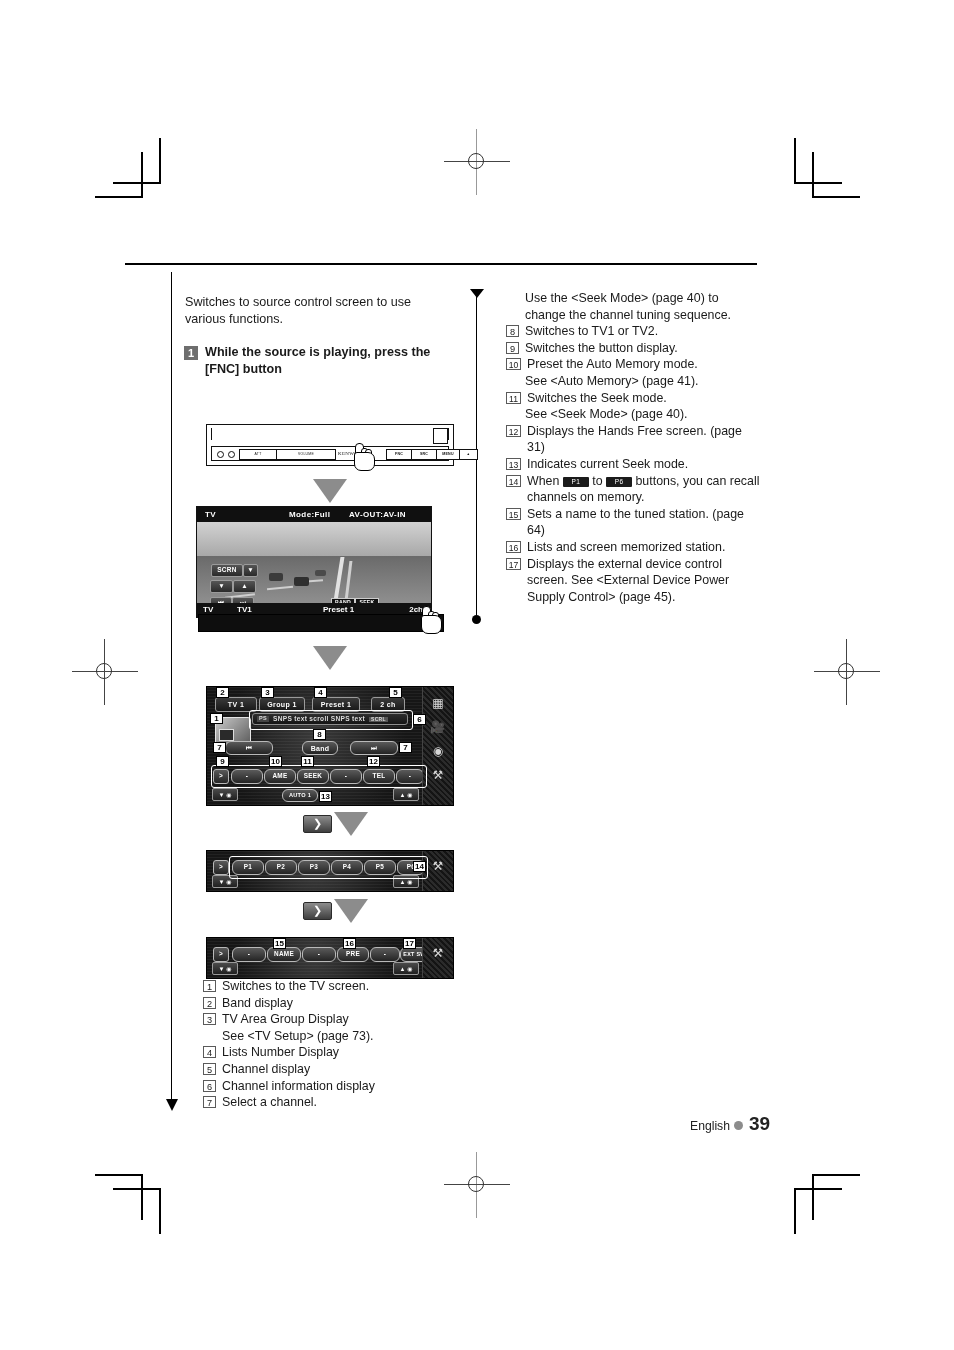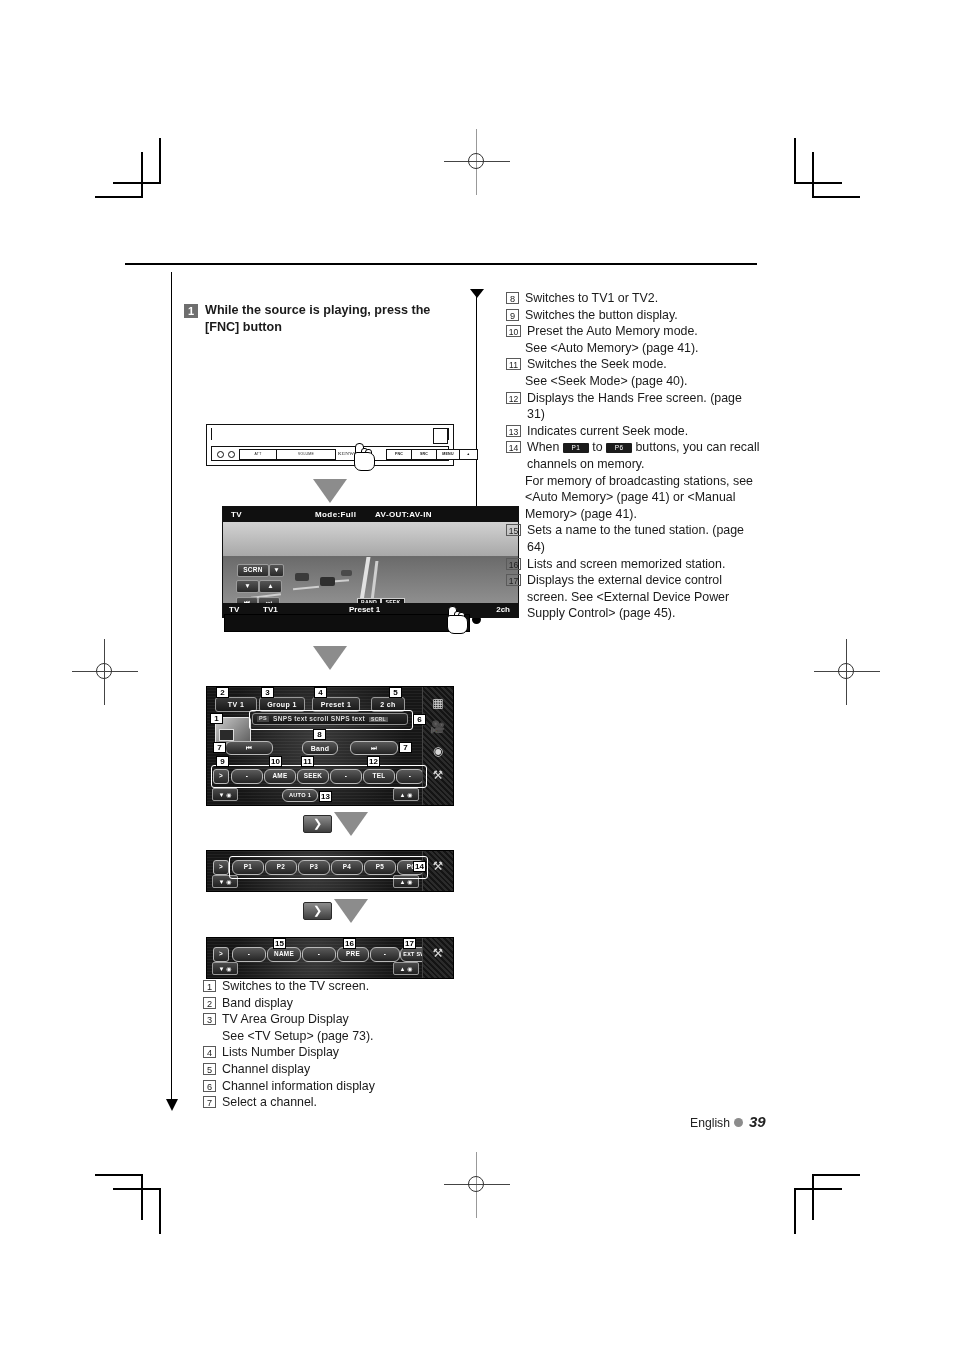--- a/index.html
+++ b/index.html
@@ -74,21 +74,21 @@
 
   
   .bigarrow{position:absolute;width:34px;height:24px;}
   .bigarrow i{display:block;width:0;height:0;border-left:17px solid transparent;
       border-right:17px solid transparent;border-top:24px solid #8c8c8c;}
   .nextbtn{position:absolute;width:27px;height:16px;border:1px solid #2b2b2b;border-radius:2px;
       background:linear-gradient(#8d8d8d,#3f3f3f);color:#fff;font-size:11px;line-height:14px;
       text-align:center;font-weight:bold;}
 
   
-  #tvscreen{position:absolute;left:222px;top:506px;width:297px;height:128px;}
+  #tvscreen{position:absolute;left:196px;top:506px;width:236px;height:128px;}
   .tv-body{position:absolute;left:0;top:0;width:100%;height:112px;background:#8e8e8e;
       border:1px solid #111;box-sizing:border-box;overflow:hidden;}
   .tv-topbar{position:absolute;left:0;top:0;width:100%;height:15px;background:#101010;color:#fff;}
   .tv-topbar span{position:absolute;font-size:8px;line-height:15px;font-weight:bold;letter-spacing:.4px;}
   .tv-photo{position:absolute;left:0;top:15px;right:0;bottom:14px;
       background:
         linear-gradient(to bottom,rgba(255,255,255,.25),rgba(255,255,255,0) 38%),
         linear-gradient(105deg,#777 0%,#8f8f8f 22%,#6d6d6d 40%,#9a9a9a 58%,#707070 78%,#8b8b8b 100%);}
   .sky{position:absolute;left:0;top:0;width:100%;height:42%;
       background:linear-gradient(#d2d2d2,#a8a8a8);}
@@ -134,21 +134,21 @@
       font-size:8px;line-height:9px;text-align:center;font-weight:bold;min-width:9px;padding:0 1px;
       z-index:9;}
   .hl{position:absolute;border:1.4px solid #fff;border-radius:3px;z-index:5;}
   .srcicon{position:absolute;left:8px;top:30px;width:34px;height:26px;
       background:linear-gradient(135deg,#c9c9c9,#5d5d5d);border:1px solid #e6e6e6;border-radius:3px;}
   .srcicon:after{content:"";position:absolute;left:3px;bottom:3px;width:13px;height:10px;
       background:#2a2a2a;border:1px solid #ddd;}
 
   #pageno{position:absolute;left:690px;top:1113px;font-size:12.2px;color:#222;}
   #pageno .dot{display:inline-block;width:9px;height:9px;background:#8c8c8c;border-radius:50%;margin:0 6px 0 4px;}
-  #pageno b{font-size:15px;font-style:italic;}
+  #pageno b{font-size:19px;}
 </style>
 </head>
 <body>
 
 <div class="cmark" style="left:95px;top:196px;width:48px;height:2px;"></div>
 <div class="cmark" style="left:141px;top:152px;width:2px;height:46px;"></div>
 <div class="cmark" style="left:113px;top:182px;width:48px;height:2px;"></div>
 <div class="cmark" style="left:159px;top:138px;width:2px;height:46px;"></div>
 
 <div class="cmark" style="left:812px;top:196px;width:48px;height:2px;"></div>
@@ -185,20 +185,21 @@
     <i class="rv"></i>
     <i class="rh"></i>
     <i class="rc"></i>
   </div>
 
 <div id="toprule"></div>
 <div id="leftguide"></div>
 <div id="colguide"></div>
 
 <div id="colL">
+  <div class="intro">Switches to source control screen to use various functions.</div>
   <div class="stepline">
     <div class="stepnum">1</div>
     <div class="steptext">While the source is playing, press the [FNC] button</div>
   </div>
 </div>
 
 <div id="faceplate">
   <div class="fp-outer">
     <div class="fp-topline"></div>
     <div class="fp-bar">
@@ -439,20 +440,21 @@
       <div class="refbox">6</div>
       <div class="reftxt">Channel information display</div>
     </div>
     <div class="refrow">
       <div class="refbox">7</div>
       <div class="reftxt">Select a channel.</div>
     </div>
   </div>
 
 <div id="colR">
+  <div class="refcont" style="margin-left:19px;">Use the &lt;Seek Mode&gt; (page 40) to change the channel tuning sequence.</div>
   <div class="reflist">
       <div class="refrow">
         <div class="refbox">8</div>
         <div class="reftxt">Switches to TV1 or TV2.</div>
       </div>
       <div class="refrow">
         <div class="refbox">9</div>
         <div class="reftxt">Switches the button display.</div>
       </div>
       <div class="refrow">
@@ -470,21 +472,20 @@
         <div class="reftxt">Displays the Hands Free screen. (page 31)</div>
       </div>
       <div class="refrow">
         <div class="refbox w2">13</div>
         <div class="reftxt">Indicates current Seek mode.</div>
       </div>
       <div class="refrow">
         <div class="refbox w2">14</div>
         <div class="reftxt">When <span class="inlinekey">P1</span> to <span class="inlinekey">P6</span> buttons, you can recall channels on memory.</div>
       </div>
-      <div class="refcont">For memory of broadcasting stations, see &lt;Auto Memory&gt; (page 41) or &lt;Manual Memory&gt; (page 41).</div>
       <div class="refrow">
         <div class="refbox w2">15</div>
         <div class="reftxt">Sets a name to the tuned station. (page 64)</div>
       </div>
       <div class="refrow">
         <div class="refbox w2">16</div>
         <div class="reftxt">Lists and screen memorized station.</div>
       </div>
       <div class="refrow">
         <div class="refbox w2">17</div>

